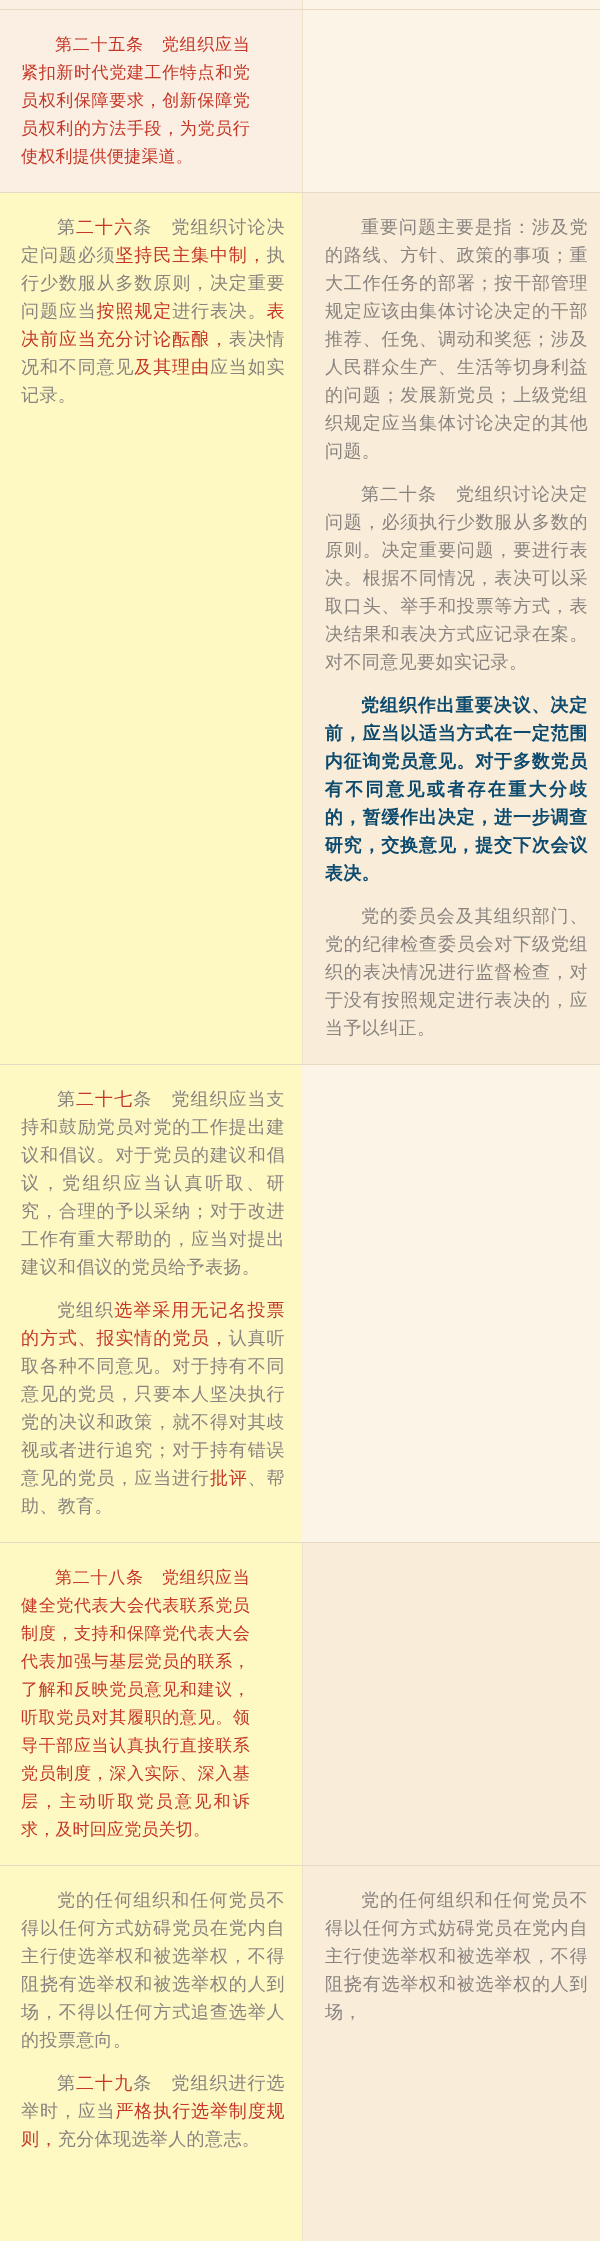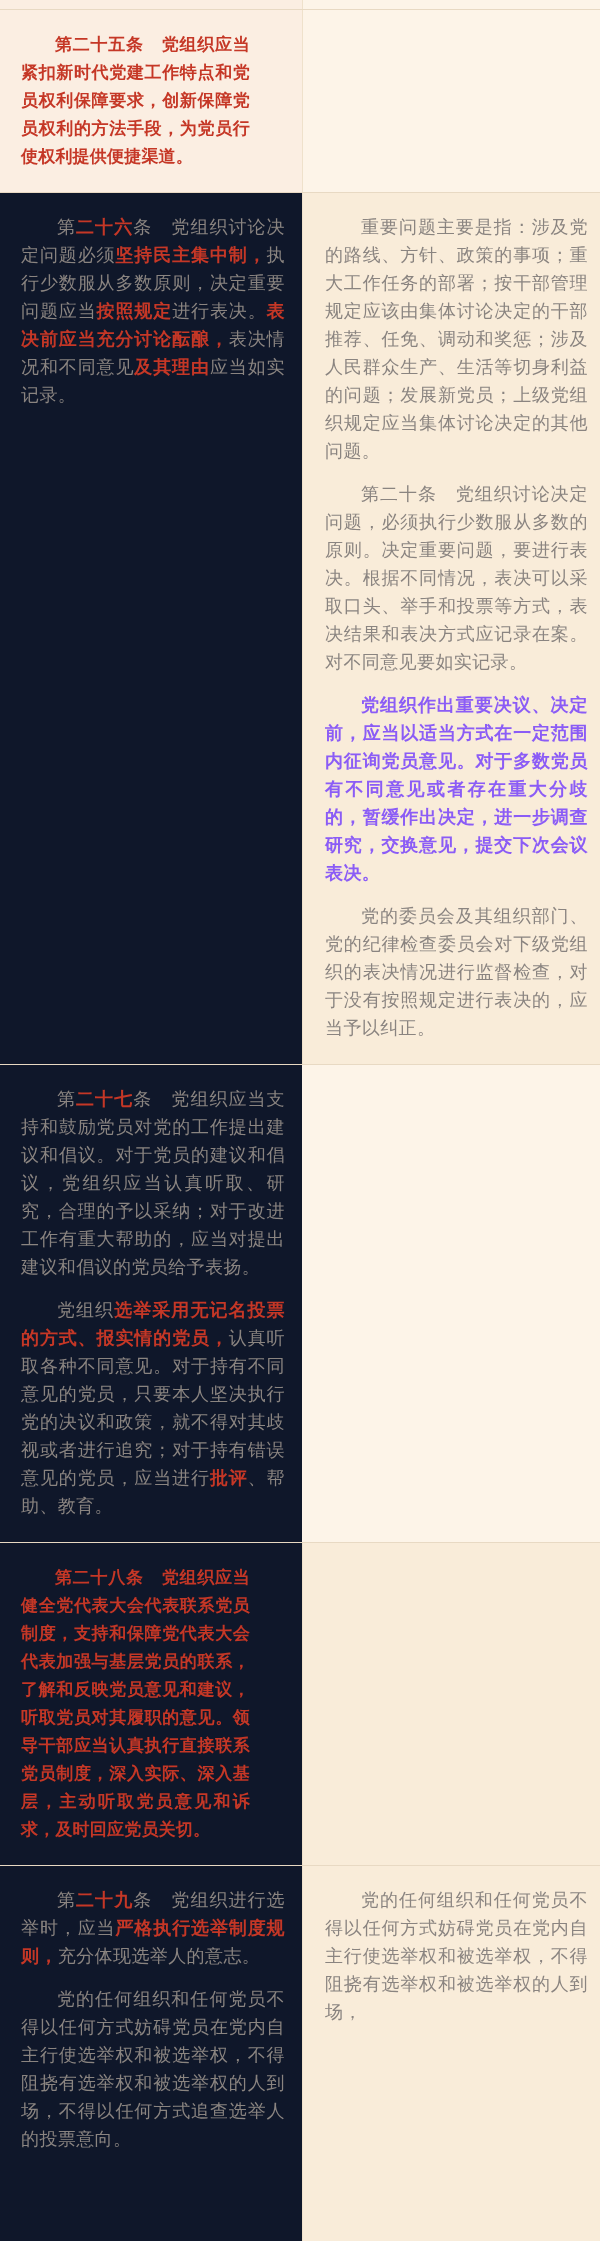--- a/index.html
+++ b/index.html
@@ -7,35 +7,35 @@
   .doc{width:600px;min-height:2241px;background:#fdf4e8;border-bottom:1px solid #eadbc5;}
   .topstrip{height:9px;display:grid;grid-template-columns:302px 1fr;}
   .topstrip .l{background:#fbeee2;}
   .topstrip .r{background:#fdf4e8;border-left:1px solid #efe1cb;}
   .row{display:grid;grid-template-columns:302px 1fr;border-top:1px solid #e8d9c3;box-sizing:border-box;}
   .cell{box-sizing:border-box;padding:20px 17px 22px 21px;}
   .cell.right{border-left:1px solid #efe1cb;padding:20px 12px 22px 22px;}
   
   .r1 .cell.left{background:#fbeee2;}
   .r1 .cell.right{background:#fdf4e8;}
-  .r2 .cell.left,.r3 .cell.left,.r4 .cell.left,.r5 .cell.left{background:#0f172a;}
+  .r2 .cell.left,.r3 .cell.left,.r4 .cell.left,.r5 .cell.left{background:#fef9c3;}
   .r2 .cell.right,.r3 .cell.right,.r4 .cell.right,.r5 .cell.right{background:#f9ecd9;}
   
   .r1{min-height:178px;}
   .r2{min-height:815px;}
   .r3{min-height:441px;}
   .r4{min-height:298px;}
   .r5{min-height:500px;}
   
   p.para{margin:0 0 15px;text-indent:2em;text-align:justify;font-size:18px;line-height:28px;
          letter-spacing:0.4px;color:#8a8480;word-break:break-all;}
   p.para:last-child{margin-bottom:0;}
   .run-normal{color:#8a8480;}
-  .run-red{color:#c53726;font-weight:bold;}
-  .run-blue{color:#8b5cf6;font-weight:bold;}
+  .run-red{color:#c53726;font-weight:normal;}
+  .run-blue{color:#0c4a6e;font-weight:bold;}
   
   .cell.red-block{padding-right:52px;}
   .cell.red-block p.para{font-size:17px;line-height:28px;letter-spacing:0.2px;}
 </style>
 </head>
 <body>
 
 <div class="doc">
   <div class="topstrip">
     <div class="l"></div>
@@ -70,20 +70,20 @@
 
   <div class="row r4">
     <div class="cell left red-block">
         <p class="para"><span class="run-red">第二十八条　党组织应当健全党代表大会代表联系党员制度，支持和保障党代表大会代表加强与基层党员的联系，了解和反映党员意见和建议，听取党员对其履职的意见。领导干部应当认真执行直接联系党员制度，深入实际、深入基层，主动听取党员意见和诉求，及时回应党员关切。</span></p>
       </div>
     <div class="cell right"></div>
   </div>
 
   <div class="row r5">
     <div class="cell left">
+        <p class="para"><span class="run-normal">党的任何组织和任何党员不得以任何方式妨碍党员在党内自主行使选举权和被选举权，不得阻挠有选举权和被选举权的人到场，不得以任何方式追查选举人的投票意向。</span></p>
         <p class="para"><span class="run-normal">第</span><span class="run-red">二十九</span><span class="run-normal">条　党组织进行选举时，应当</span><span class="run-red">严格执行选举制度规则，</span><span class="run-normal">充分体现选举人的意志。</span></p>
-        <p class="para"><span class="run-normal">党的任何组织和任何党员不得以任何方式妨碍党员在党内自主行使选举权和被选举权，不得阻挠有选举权和被选举权的人到场，不得以任何方式追查选举人的投票意向。</span></p>
       </div>
     <div class="cell right">
         <p class="para"><span class="run-normal">党的任何组织和任何党员不得以任何方式妨碍党员在党内自主行使选举权和被选举权，不得阻挠有选举权和被选举权的人到场，</span></p>
       </div>
   </div>
 </div>
 
 </body></html>

